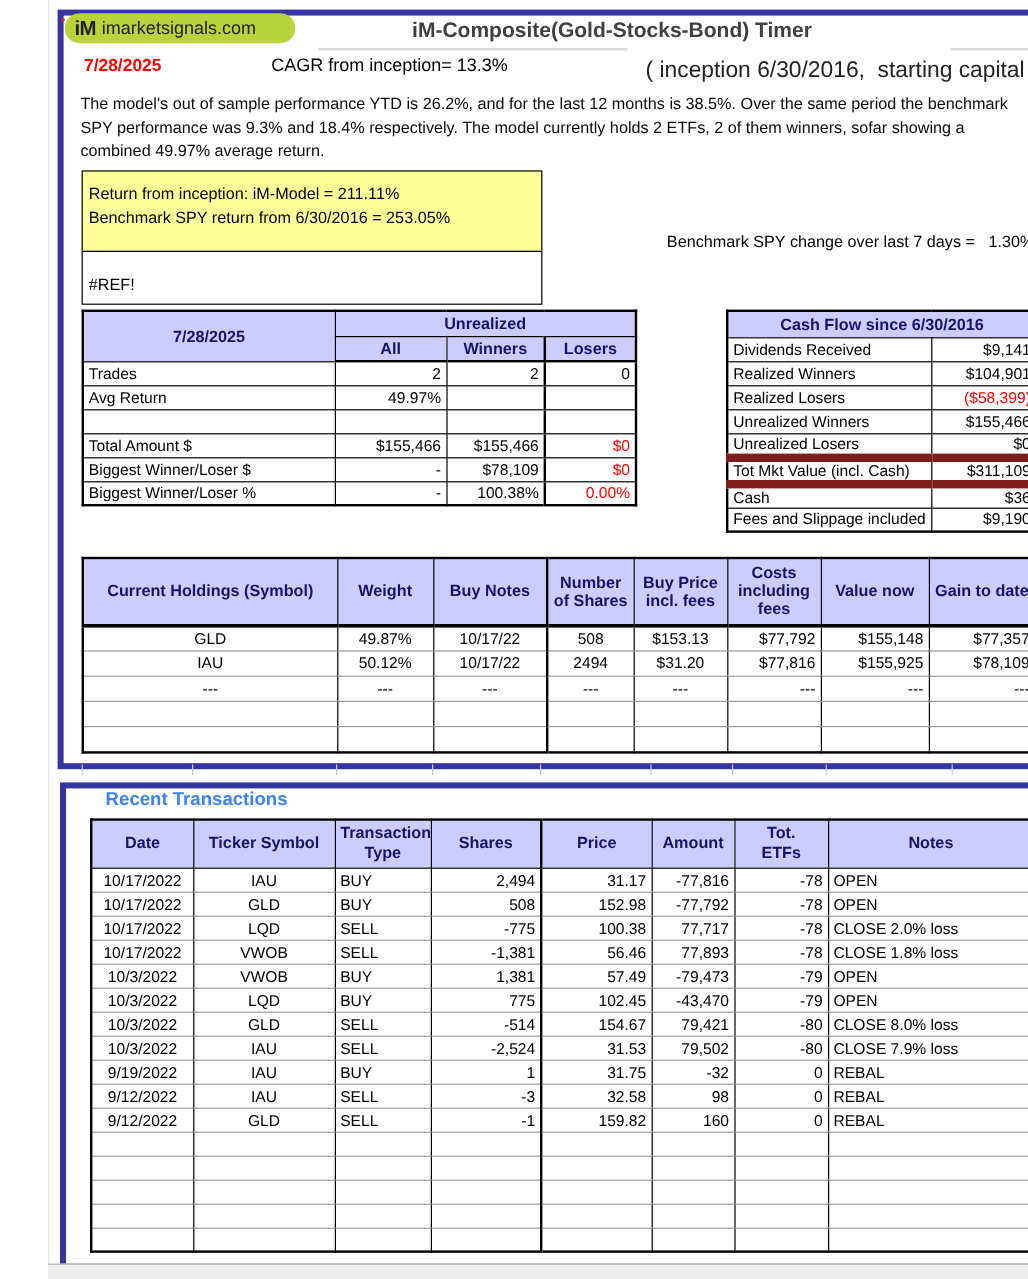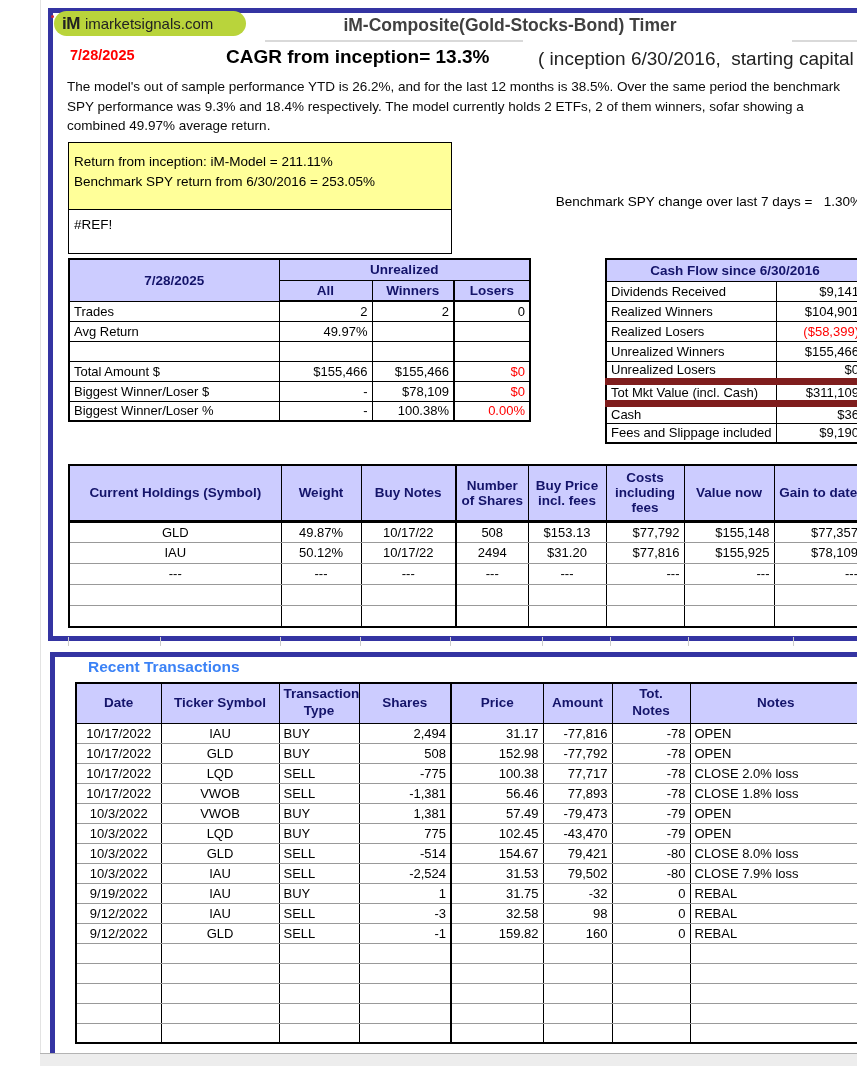--- a/index.html
+++ b/index.html
@@ -12,21 +12,21 @@
   .logo{position:absolute;left:14px;top:11px;width:192px;height:25px;background:#b9d43b;
         border-radius:13px;display:flex;align-items:center;padding-left:8px;box-sizing:border-box;}
   .logo-mark{font-weight:bold;font-size:17px;color:#222;letter-spacing:-0.5px;margin-right:5px;}
   .logo-dot{position:absolute;left:11px;top:15px;width:3px;height:3px;background:#c23;border-radius:50%;}
   .logo-site{font-size:15px;color:#222;}
   .title{font-weight:bold;font-size:17.5px;color:#404040;text-align:center;}
   .red{color:#ff0000;}
   .grayline{background:#d9d9d9;height:2px;}
   .yellowbox{background:#ffff99;border:1px solid #000;box-sizing:border-box;
              font-size:13.5px;line-height:20px;padding:9px 5px 0 5px;}
-  .refbox{background:#fff;border:1px solid #000;box-sizing:border-box;font-size:13.5px;padding:7px 5px;}
+  .refbox{background:#fff;border:1px solid #000;box-sizing:border-box;font-size:13.5px;padding:20px 5px;}
   
   .tbl{border-collapse:collapse;table-layout:fixed;background:#fff;font-size:13px;}
   .tbl th,.tbl td{border:1px solid #000;overflow:hidden;white-space:nowrap;padding:0 4px;box-sizing:border-box;}
   .hdr{background:#ccccff;color:#14146a;font-weight:bold;text-align:center;font-size:13.5px;}
   .l{text-align:left;}.r{text-align:right;}.c{text-align:center;}
   .ut,.cf,.ht,.tt{border:2px solid #000;}
   .ut tbody tr{height:20px;}
   .ut thead tr{height:21px;}
   .ut thead tr:last-child th{border-bottom:2px solid #000;}
   .thickL{border-left:2px solid #000 !important;}
@@ -60,21 +60,21 @@
     <span class="logo-site">imarketsignals.com</span>
   </div>
   <span class="logo-dot"></span>
 
   <div class="abs title" style="left:270px;top:15px;width:400px;">iM-Composite(Gold-Stocks-Bond) Timer</div>
 
   <div class="abs grayline" style="left:225px;top:40px;width:258px;"></div>
   <div class="abs grayline" style="left:752px;top:40px;width:92px;"></div>
 
   <div class="abs red" style="left:30px;top:47px;font-size:14.5px;font-weight:bold;">7/28/2025</div>
-  <div class="abs" style="left:186px;top:46px;font-size:19px;font-weight:bold;">CAGR from inception= 13.3%</div>
+  <div class="abs" style="left:186px;top:46px;font-size:15px;font-weight:normal;">CAGR from inception= 13.3%</div>
   <div class="abs pre" style="left:498px;top:48px;font-size:19px;color:#222;">( inception 6/30/2016,  starting capital $100,000 )</div>
 
   <div class="abs" style="left:27px;top:77px;width:798px;font-size:13.5px;line-height:19.5px;color:#0a0a0a;">The model's out of sample performance YTD is 26.2%, and for the last 12 months is 38.5%. Over the same period the benchmark SPY performance was  9.3% and 18.4% respectively. The model currently holds 2 ETFs, 2 of them winners, sofar showing a combined 49.97% average return.</div>
 
   <div class="abs yellowbox" style="left:28px;top:142px;width:384px;height:68px;">
     <div>Return from inception: iM-Model =  211.11%</div>
     <div>Benchmark SPY return from 6/30/2016 =  253.05%</div>
   </div>
   <div class="abs refbox" style="left:28px;top:209px;width:384px;height:45px;">
     <span>#REF!</span>
@@ -317,21 +317,21 @@
     <thead>
       <tr>
         <th class="hdr">Date</th>
         <th class="hdr">Ticker Symbol</th>
         <th class="hdr">Transaction
 Type</th>
         <th class="hdr">Shares</th>
         <th class="hdr">Price</th>
         <th class="hdr">Amount</th>
         <th class="hdr">Tot.
-Notes</th>
+ETFs</th>
         <th class="hdr">Notes</th>
       </tr>
     </thead>
     <tbody>
 
         <tr>
           <td class="c">10/17/2022</td>
           <td class="c">IAU</td>
           <td class="l">BUY</td>
           <td class="r">2,494</td>

